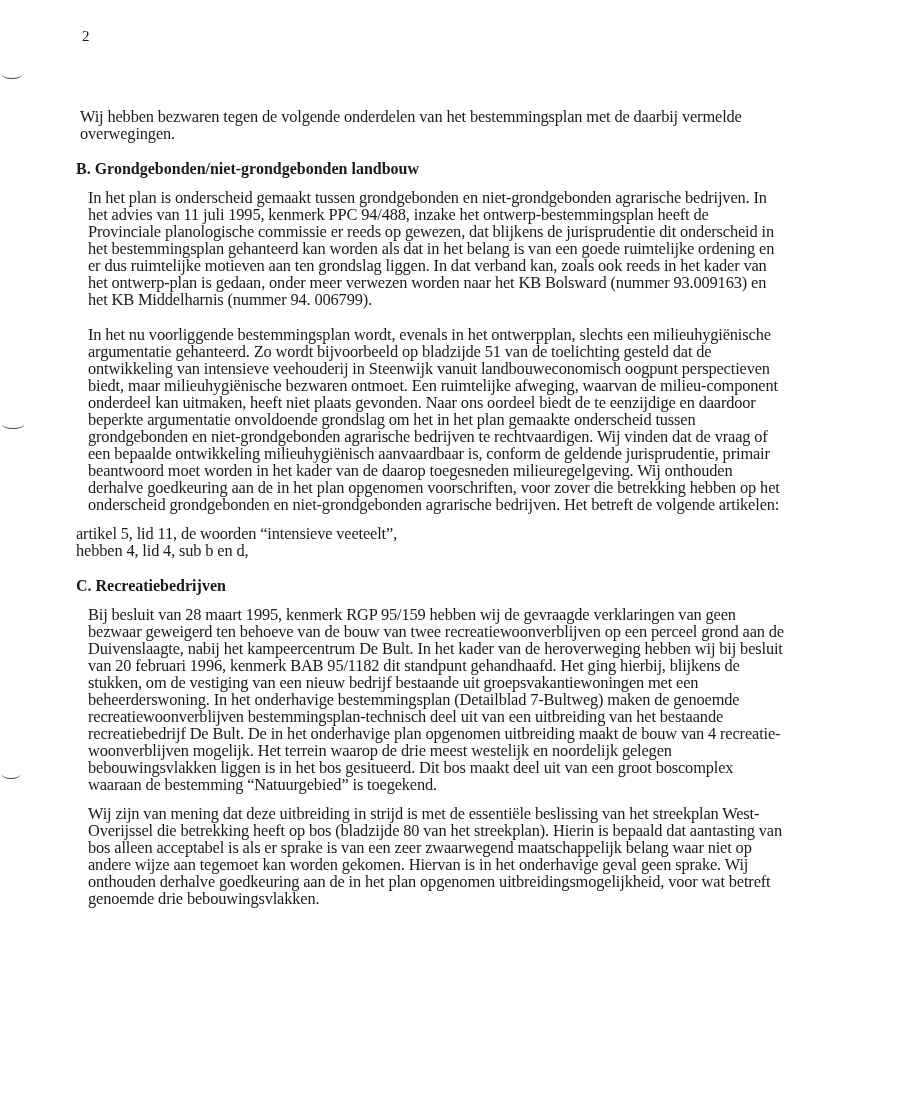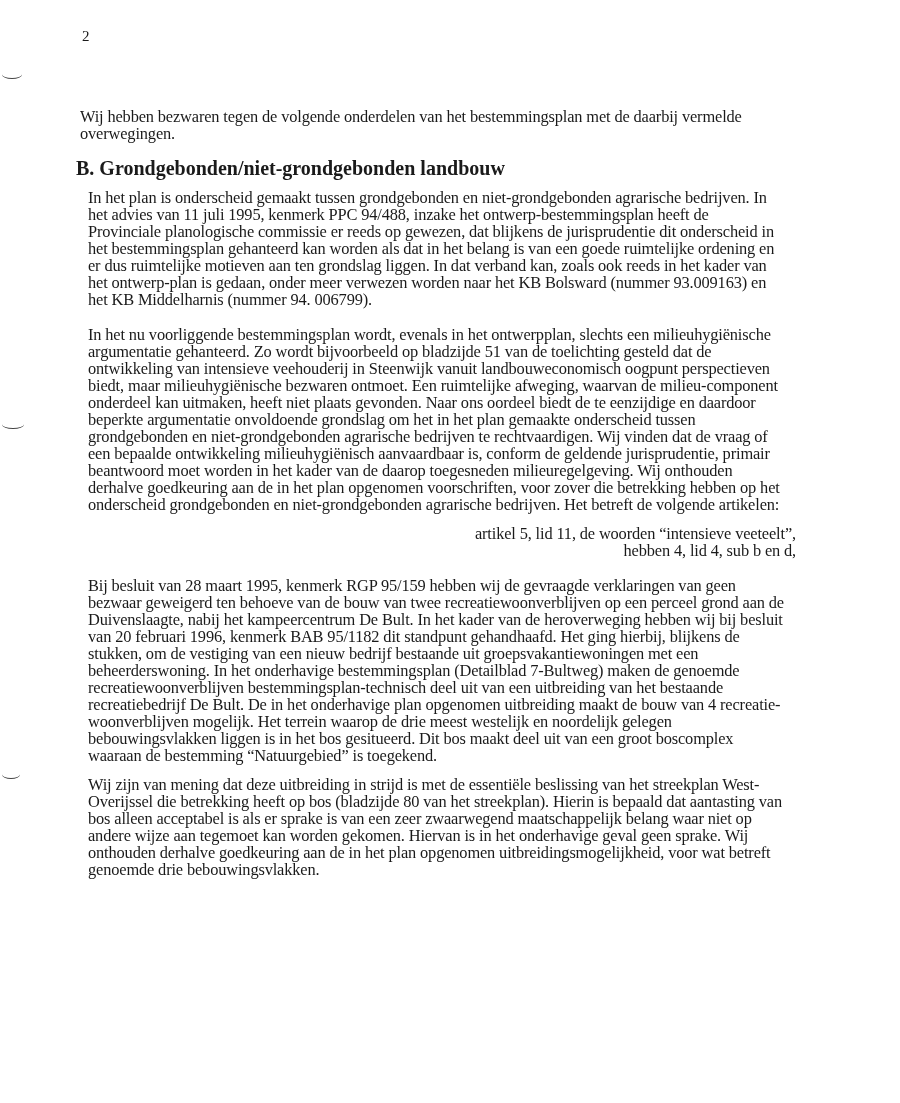--- a/index.html
+++ b/index.html
@@ -3,24 +3,24 @@
 <meta charset="utf-8">
 <style>
   html, body { margin: 0; padding: 0; background: #ffffff; }
   body { width: 900px; height: 1103px; position: relative; overflow: hidden;
          font-family: "Liberation Serif", "DejaVu Serif", serif; color: #1a1a1a; }
   .page-num { position: absolute; left: 82px; top: 28px; font-size: 15px; }
   .content { position: absolute; left: 76px; top: 108px; width: 720px;
              font-size: 16.4px; line-height: 17px; letter-spacing: -0.15px; }
   .intro { margin: 0 0 0 4px; }
   .section { margin-top: 18px; }
-  .section-heading { font-weight: bold; font-size: 20px; margin: 0; letter-spacing: 0; }
+  .section-heading { font-weight: bold; font-size: 16px; margin: 0; letter-spacing: 0; }
   p { margin: 12px; }
   .para-gap { margin-top: 18px; }
-  .article-list { list-style: none; margin: 0; padding: 0; text-align: right; }
+  .article-list { list-style: none; margin: 0; padding: 0; }
   .mark { position: absolute; border-bottom: 1px solid #444; border-radius: 50%; height: 8px; }
 </style>
 </head>
 <body>
 
 <div class="mark" style="left:2px;top:70px;width:20px;"></div>
 <div class="mark" style="left:2px;top:420px;width:22px;"></div>
 <div class="mark" style="left:2px;top:770px;width:18px;"></div>
 
 <div class="page-num">2</div>
@@ -32,16 +32,17 @@
     <h2 class="section-heading">B. Grondgebonden/niet-grondgebonden landbouw</h2>
     <p>In het plan is onderscheid gemaakt tussen grondgebonden en niet-grondgebonden agrarische bedrijven. In het advies van 11 juli 1995, kenmerk PPC 94/488, inzake het ontwerp-bestemmingsplan heeft de Provinciale planologische commissie er reeds op gewezen, dat blijkens de jurisprudentie dit onderscheid in het bestemmingsplan gehanteerd kan worden als dat in het belang is van een goede ruimtelijke ordening en er dus ruimtelijke motieven aan ten grondslag liggen. In dat verband kan, zoals ook reeds in het kader van het ontwerp-plan is gedaan, onder meer verwezen worden naar het KB Bolsward (nummer 93.009163) en het KB Middelharnis (nummer 94. 006799).</p>
     <p class="para-gap">In het nu voorliggende bestemmingsplan wordt, evenals in het ontwerpplan, slechts een milieuhygiënische argumentatie gehanteerd. Zo wordt bijvoorbeeld op bladzijde 51 van de toelichting gesteld dat de ontwikkeling van intensieve veehouderij in Steenwijk vanuit landbouweconomisch oogpunt perspectieven biedt, maar milieuhygiënische bezwaren ontmoet. Een ruimtelijke afweging, waarvan de milieu-component onderdeel kan uitmaken, heeft niet plaats gevonden. Naar ons oordeel biedt de te eenzijdige en daardoor beperkte argumentatie onvoldoende grondslag om het in het plan gemaakte onderscheid tussen grondgebonden en niet-grondgebonden agrarische bedrijven te rechtvaardigen. Wij vinden dat de vraag of een bepaalde ontwikkeling milieuhygiënisch aanvaardbaar is,  conform de geldende jurisprudentie, primair beantwoord moet worden in het kader van de daarop toegesneden milieuregelgeving. Wij onthouden derhalve goedkeuring aan de in het plan opgenomen voorschriften, voor zover die betrekking hebben op het onderscheid grondgebonden en niet-grondgebonden agrarische bedrijven. Het betreft de volgende artikelen:</p>
     <ul class="article-list">
       <li>artikel 5, lid 11, de woorden “intensieve veeteelt”,</li>
       <li>hebben 4, lid 4, sub b en d,</li>
     </ul>
   </div>
 
   <div class="section">
+    <h2 class="section-heading">C. Recreatiebedrijven</h2>
     <p>Bij besluit van 28 maart 1995, kenmerk RGP 95/159 hebben wij de gevraagde verklaringen van geen bezwaar geweigerd ten behoeve van de bouw van twee recreatiewoonverblijven op een perceel grond aan de Duivenslaagte, nabij het kampeercentrum De Bult. In het kader van de heroverweging hebben wij bij besluit van 20 februari 1996, kenmerk BAB 95/1182 dit standpunt gehandhaafd. Het ging hierbij, blijkens de stukken, om de vestiging van een nieuw bedrijf bestaande uit  groepsvakantiewoningen met een beheerderswoning. In het onderhavige bestemmingsplan (Detailblad 7-Bultweg) maken de genoemde recreatiewoonverblijven bestemmingsplan-technisch deel uit van een uitbreiding van het bestaande recreatiebedrijf De Bult. De in het onderhavige plan opgenomen uitbreiding maakt de bouw van 4 recreatie-woonverblijven mogelijk. Het terrein waarop de drie meest westelijk en noordelijk gelegen bebouwingsvlakken liggen is in het bos gesitueerd. Dit bos maakt deel uit van een groot boscomplex waaraan de bestemming “Natuurgebied” is toegekend.</p>
     <p>Wij zijn van mening dat deze uitbreiding in strijd is met de essentiële beslissing van het streekplan West-Overijssel die betrekking heeft op bos (bladzijde 80 van het streekplan). Hierin is bepaald dat aantasting van bos alleen acceptabel is als er sprake is van een zeer zwaarwegend maatschappelijk belang waar niet op andere wijze aan tegemoet kan worden gekomen. Hiervan is in het onderhavige geval geen sprake. Wij onthouden derhalve goedkeuring aan de in het plan opgenomen uitbreidingsmogelijkheid, voor wat betreft genoemde drie bebouwingsvlakken.</p>
   </div>
 </div>
 
 </body></html>

